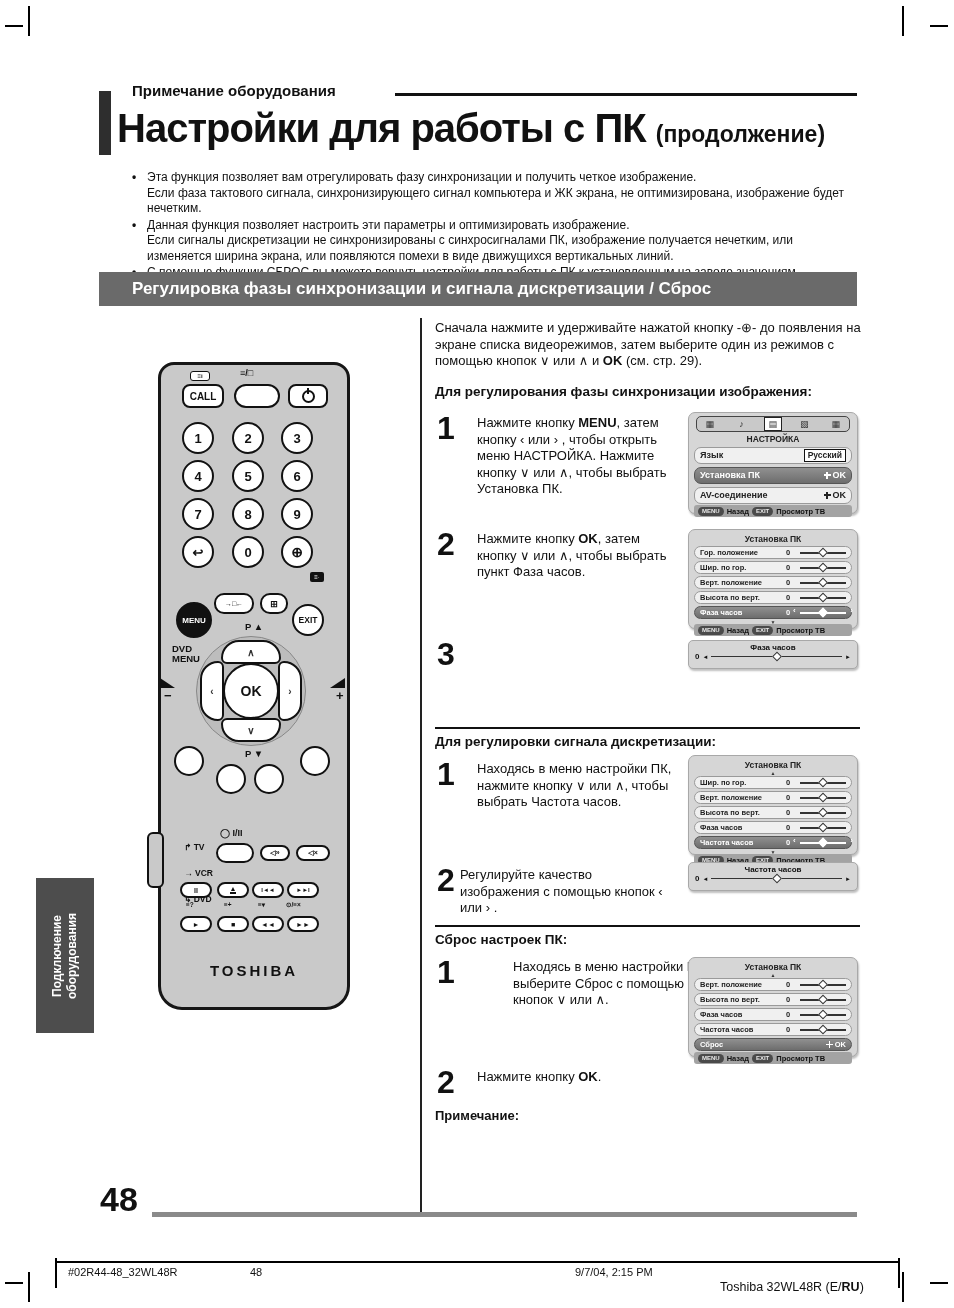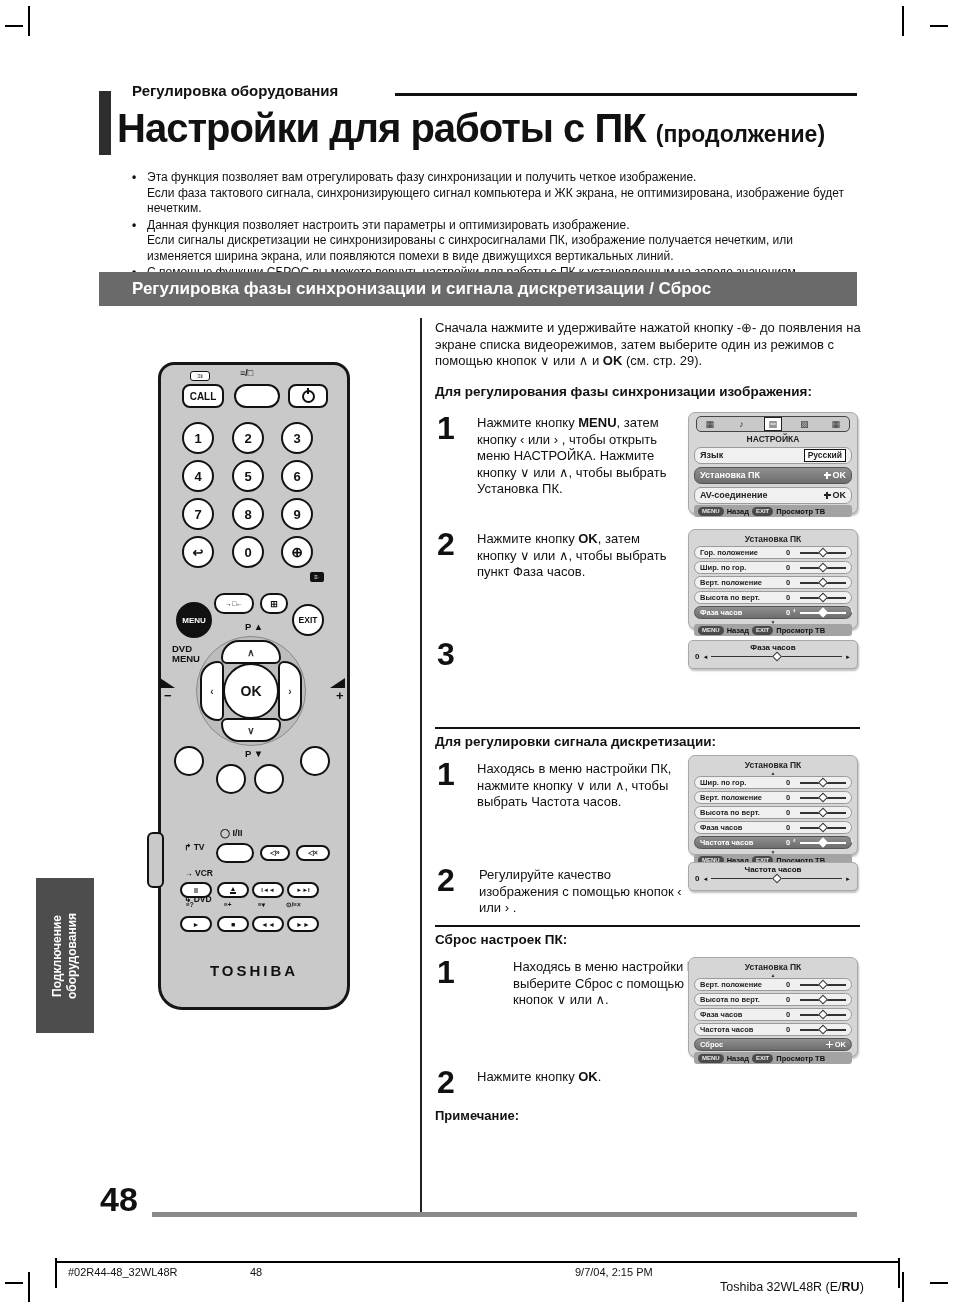--- a/index.html
+++ b/index.html
@@ -111,21 +111,21 @@
   <div class="mark" style="left:28px;top:6px;width:2px;height:30px;"></div>
   <div class="mark" style="left:5px;top:25px;width:18px;height:2px;"></div>
   <div class="mark" style="left:902px;top:6px;width:2px;height:30px;"></div>
   <div class="mark" style="left:930px;top:25px;width:18px;height:2px;"></div>
   <div class="mark" style="left:28px;top:1272px;width:2px;height:30px;"></div>
   <div class="mark" style="left:5px;top:1282px;width:18px;height:2px;"></div>
   <div class="mark" style="left:902px;top:1272px;width:2px;height:30px;"></div>
   <div class="mark" style="left:930px;top:1282px;width:18px;height:2px;"></div>
 
   <div class="sidebar-bar" style="left:99px;top:91px;width:12px;height:64px;"></div>
-  <div class="abs kicker" style="left:132px;top:82px;">Регулировка оборудования</div>
+  <div class="abs kicker" style="left:132px;top:82px;">Примечание оборудования</div>
   <div class="kicker-rule" style="left:395px;top:93px;width:462px;"></div>
   <div class="abs big-title" style="left:117px;top:106px;">
     <span>Настройки для работы с ПК</span>
     <span class="suffix">(продолжение)</span>
   </div>
 
   <div class="abs bullets" style="left:132px;top:170px;width:726px;">
     <div class="bullet">
       <span class="dot">•</span>
       <div>
@@ -381,21 +381,21 @@
     <div class="tri down"></div>
     <div class="sfoot">
       <span class="pill">MENU</span>
       <span>Назад</span>
       <span class="pill">EXIT</span>
       <span>Просмотр ТВ</span>
     </div>
   </div>
 
   <div class="abs step-num" style="left:437px;top:864px;">2</div>
-  <div class="abs step-text" style="left:479px;top:867px;width:205px;">Регулируйте качество изображения с помощью кнопок ‹ или › .</div>
+  <div class="abs step-text" style="left:460px;top:867px;width:205px;">Регулируйте качество изображения с помощью кнопок ‹ или › .</div>
 
   <div class="mini" style="left:688px;top:862px;width:170px;height:29px;">
     <div class="t">Частота часов</div>
     <div class="mrow">
       <span>0</span>
       <span class="la"></span>
       <span class="line">
           <i></i>
         </span>
       <span class="ra"></span>

